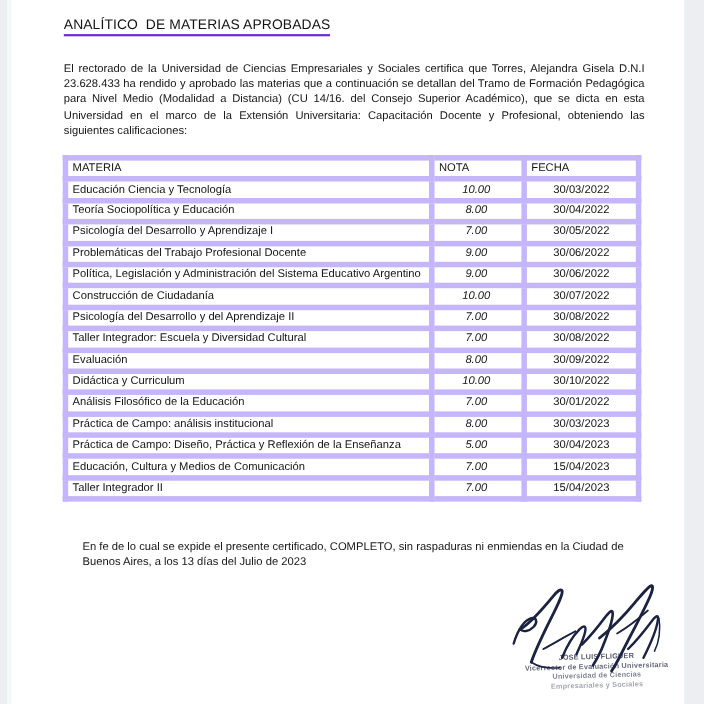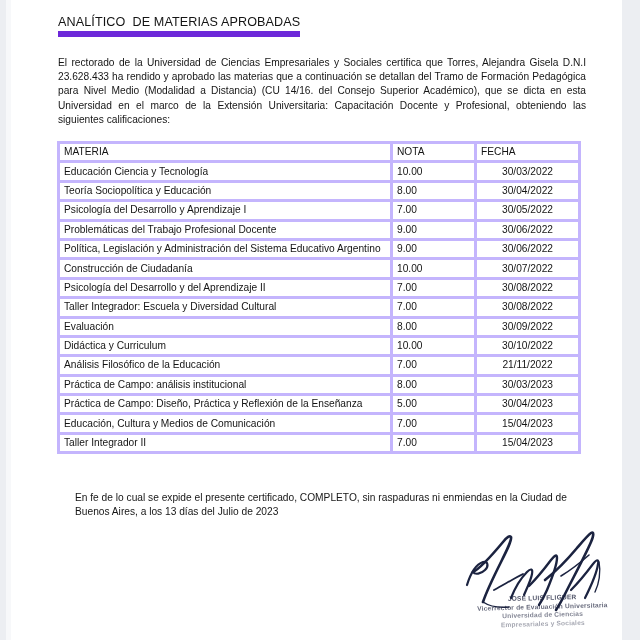--- a/index.html
+++ b/index.html
@@ -38,21 +38,21 @@
 
   
   #doc-title {
     position: absolute;
     left: 47px;
     top: 15px;
     font-size: 12.6px;
     color: #141414;
     letter-spacing: .1px;
     white-space: pre;
-    border-bottom: 6px solid #6d28d9;
+    border-bottom: 2px solid #6d28d9;
     padding-bottom: 1px;
     line-height: 15px;
   }
 
   
   #intro-paragraph {
     position: absolute;
     left: 47px;
     top: 56px;
     width: 528px;
@@ -72,35 +72,35 @@
     width: 521px;
   }
   table#grades-table {
     width: 521px;
     border-collapse: collapse;
     table-layout: fixed;
     font-size: 10.2px;
     color: #141414;
   }
   table#grades-table td, table#grades-table th {
-    border: 3px solid #c4b5fd;
+    border: 5px solid #c4b5fd;
     height: 19.4px;
     padding: 0 4px;
     font-weight: normal;
     text-align: left;
     vertical-align: middle;
     line-height: 12px;
     overflow: hidden;
     white-space: nowrap;
   }
   col.c-materia { width: 333px; }
   col.c-nota    { width: 84px; }
   col.c-fecha   { width: 104px; }
 
-  table#grades-table td.nota  { text-align: left; padding-right: 7px; }
+  table#grades-table td.nota  { text-align: center; padding-right: 7px; font-style: italic; }
   table#grades-table td.fecha { text-align: center; }
   table#grades-table th.nota  { text-align: left; }
   table#grades-table th.fecha { text-align: left; }
 
   
   #closing-paragraph {
     position: absolute;
     left: 47px;
     top: 474px;
     width: 528px;
@@ -216,21 +216,21 @@
               <td class="fecha">30/09/2022</td>
             </tr>
             <tr>
               <td class="materia">Didáctica y Curriculum</td>
               <td class="nota">10.00</td>
               <td class="fecha">30/10/2022</td>
             </tr>
             <tr>
               <td class="materia">Análisis Filosófico de la Educación</td>
               <td class="nota">7.00</td>
-              <td class="fecha">21/11/2022</td>
+              <td class="fecha">30/01/2022</td>
             </tr>
             <tr>
               <td class="materia">Práctica de Campo: análisis institucional</td>
               <td class="nota">8.00</td>
               <td class="fecha">30/03/2023</td>
             </tr>
             <tr>
               <td class="materia">Práctica  de Campo: Diseño, Práctica y Reflexión de la Enseñanza</td>
               <td class="nota">5.00</td>
               <td class="fecha">30/04/2023</td>

